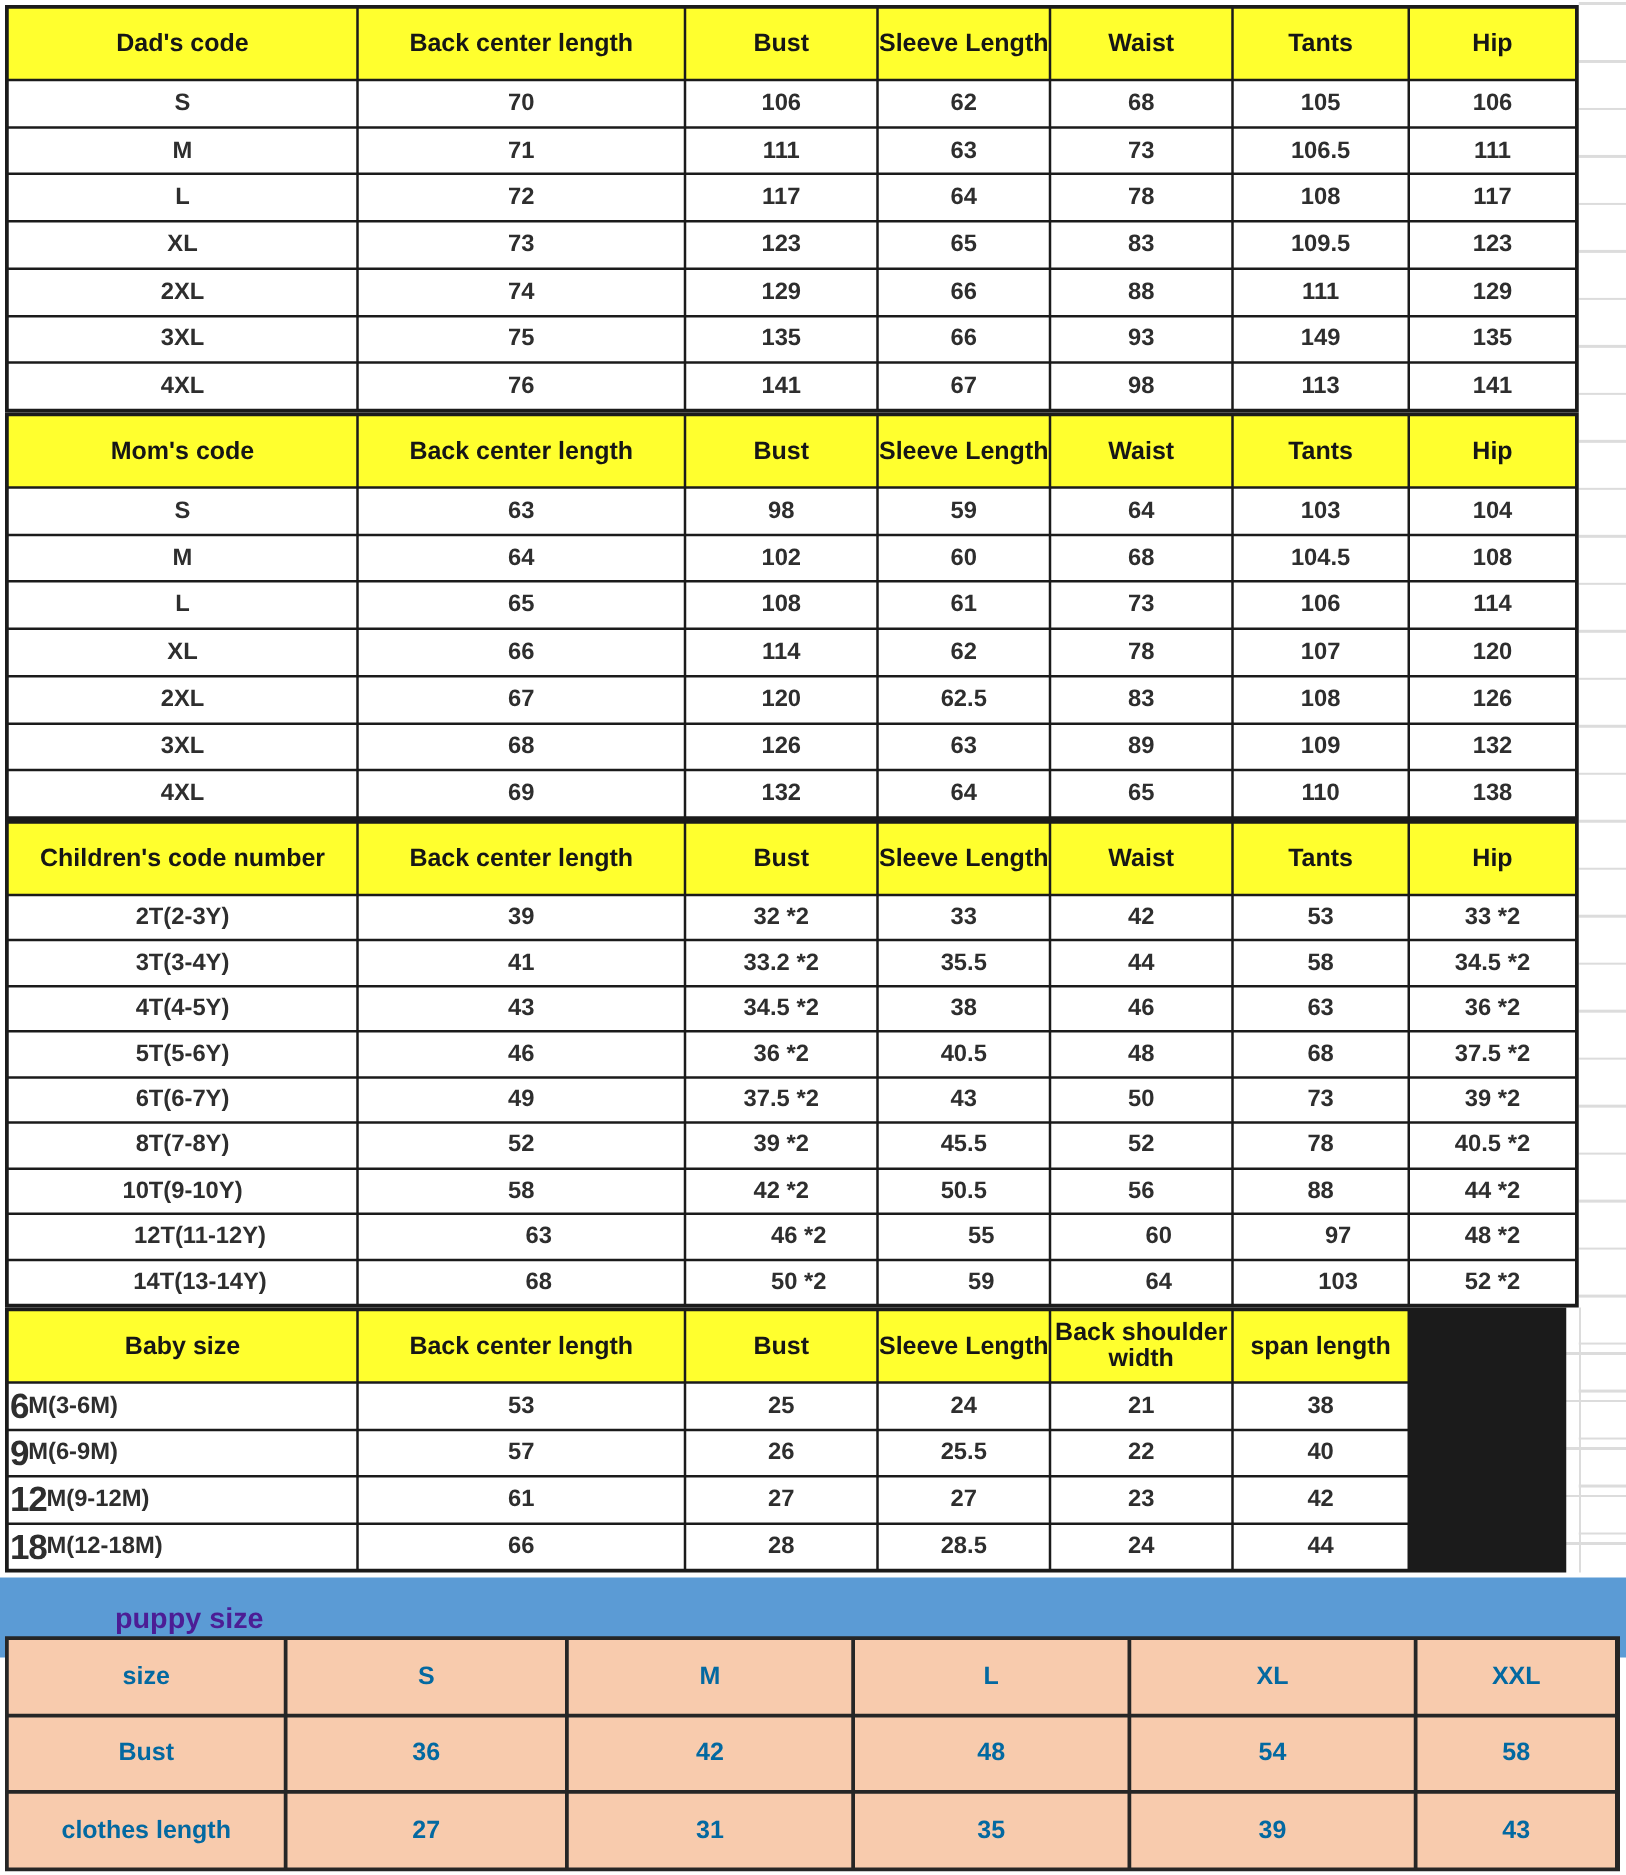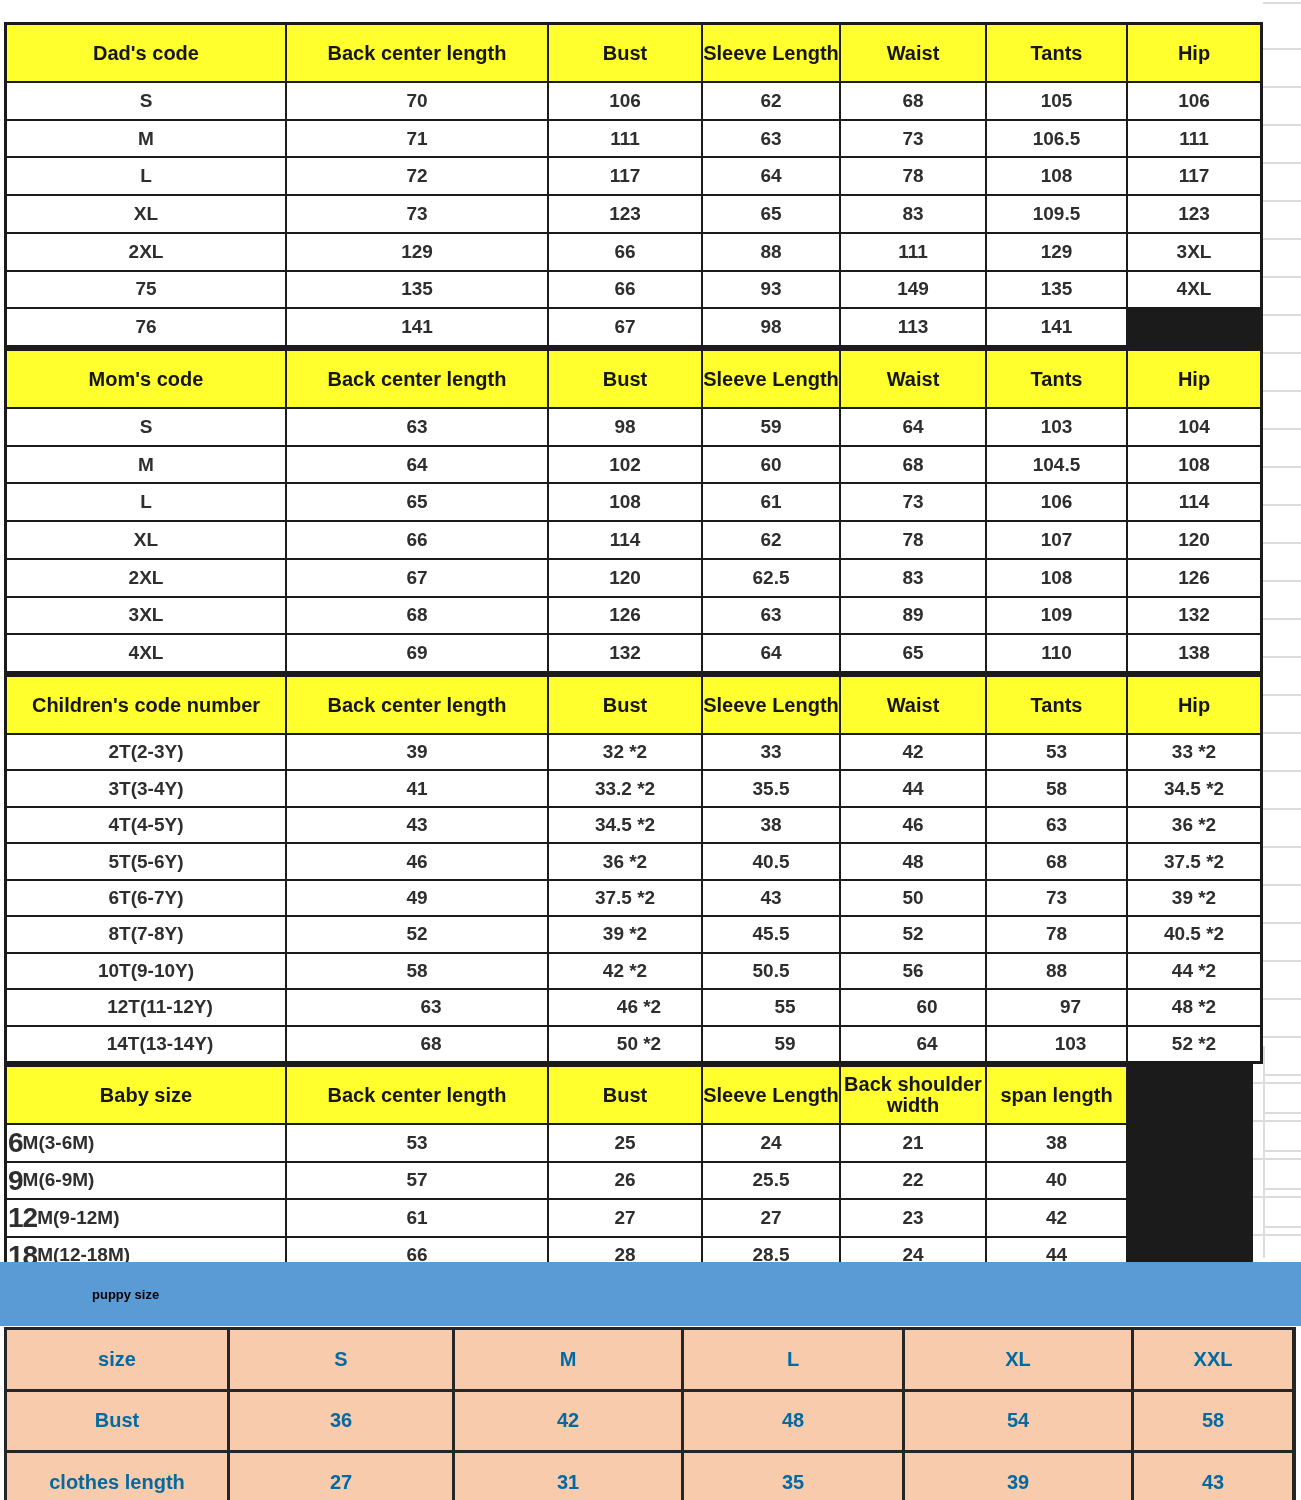--- a/index.html
+++ b/index.html
@@ -20,21 +20,20 @@
     position:absolute;left:1129px;top:1046px;width:172px;height:212px;
     background-image:
       linear-gradient(to right, transparent 0 134px, #dcdcdc 134px 136px, transparent 136px),
       repeating-linear-gradient(to bottom, transparent 0 36px, #dcdcdc 36px 38px);
   }
 
   
   .sec{
     position:absolute;display:grid;gap:2px;padding:3px;background:#1b1b1b;
     box-sizing:border-box;
-    margin-top:18px;
   }
   .sec .c{
     display:flex;align-items:center;justify-content:center;text-align:center;
     background:#ffffff;color:#2e2e2e;font-size:19px;font-weight:bold;line-height:1.05;
   }
   .sec .hd{background:var(--yellow,#ffff2e);color:#161616;font-size:20px;font-weight:bold;}
 
   .main-cols{grid-template-columns:278px 260px 152px 136px 144px 139px 132px;}
   #dad   {left:4px;top:4px;   width:1259px;height:326px;grid-template-rows:56px repeat(7,1fr);}
   #mom   {left:4px;top:330px; width:1259px;height:326px;grid-template-rows:56px repeat(7,1fr);}
@@ -50,21 +49,21 @@
   .thip{color:#242424;}
 
   
   .babylabel{justify-content:flex-start !important;text-align:left;padding-left:1px;font-size:20px;color:#222;}
   .babylabel .big{font-size:28px;font-weight:bold;letter-spacing:-1px;}
 
   
   #banner{
     position:absolute;left:0;top:1262px;width:1301px;height:64px;
     background:var(--banner_blue,#5b9bd5);display:flex;align-items:center;
-    color:#000000;font-size:13px;font-weight:bold;padding-left:92px;box-sizing:border-box;
+    color:#4c1d95;font-size:23px;font-weight:bold;padding-left:92px;box-sizing:border-box;
   }
   #puppy{
     left:4px;top:1309px;width:1292px;height:188px;gap:3px;background:#262626;
     grid-template-columns:220px 222px 226px 218px 226px 158px;
     grid-template-rows:repeat(3,1fr);
   }
   #puppy .c{background:var(--puppy_pink,#f8cbad);color:#0369a1;font-size:20px;}
 </style>
 </head>
 <body>
@@ -109,20 +108,21 @@
 
     <div class="c">XL</div>
     <div class="c">73</div>
     <div class="c">123</div>
     <div class="c">65</div>
     <div class="c">83</div>
     <div class="c">109.5</div>
     <div class="c">123</div>
 
     <div class="c">2XL</div>
+    <div class="c">74</div>
     <div class="c">129</div>
     <div class="c">66</div>
     <div class="c">88</div>
     <div class="c">111</div>
     <div class="c">129</div>
 
     <div class="c">3XL</div>
     <div class="c">75</div>
     <div class="c">135</div>
     <div class="c">66</div>

